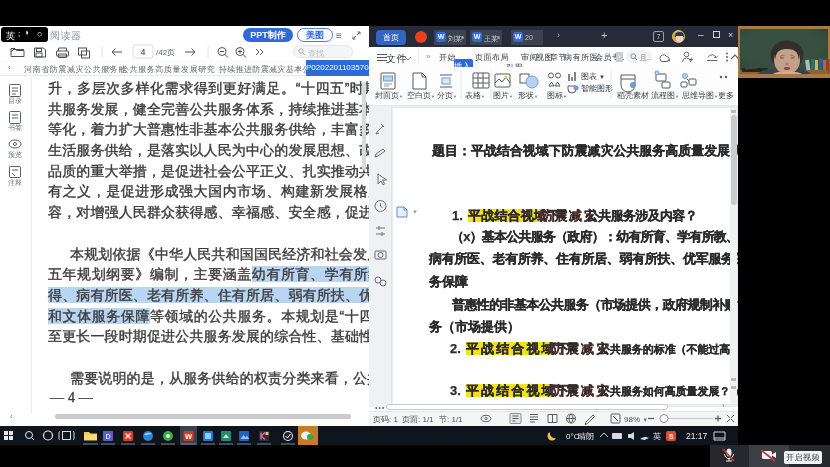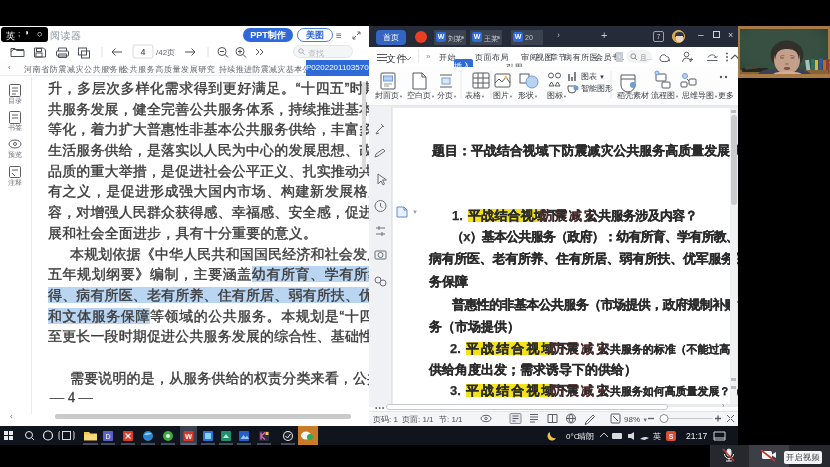--- a/index.html
+++ b/index.html
@@ -101,21 +101,20 @@
   <div class="abs cjk" style="left:8px;top:152px;font-size:7px;color:#6e7278">注释</div>
   <div class="abs" style="left:31px;top:51px;width:1px;height:337px;background:#ececef"></div>
 
   <div class="pdfline" id="L1" style="top:55px;letter-spacing:0.57px">升，多层次多样化需求得到更好满足。“十四五”时期，推动公</div>
   <div class="pdfline" id="L2" style="top:76px;letter-spacing:0.14px">共服务发展，健全完善公共服务体系，持续推进基本公共服务均</div>
   <div class="pdfline" id="L3" style="top:96px;letter-spacing:0.14px">等化，着力扩大普惠性非基本公共服务供给，丰富多层次多样化</div>
   <div class="pdfline" id="L4" style="top:117px;letter-spacing:0.14px">生活服务供给，是落实以人民为中心的发展思想、改善人民生活</div>
   <div class="pdfline" id="L5" style="top:138px;letter-spacing:0.14px">品质的重大举措，是促进社会公平正义、扎实推动共同富裕的应</div>
   <div class="pdfline" id="L6" style="top:158px;letter-spacing:0.56px">有之义，是促进形成强大国内市场、构建新发展格局的重要内</div>
   <div class="pdfline" id="L7" style="top:179px;letter-spacing:0.14px">容，对增强人民群众获得感、幸福感、安全感，促进人的全面发</div>
-  <div class="pdfline" id="L8" style="top:200px;letter-spacing:0.16px">展和社会全面进步，具有十分重要的意义。</div>
   <div class="pdfline" id="L9" style="top:221px;left:70px;letter-spacing:0.15px">本规划依据《中华人民共和国国民经济和社会发展第十四个</div>
   <div class="pdfline" id="L10" style="top:241px;letter-spacing:0.56px">五年规划纲要》编制，主要涵盖<span class="sel">幼有所育、学有所教、劳有所</span></div>
   <div class="pdfline" id="L11" style="top:262px;letter-spacing:0.14px"><span class="sel">得、病有所医、老有所养、住有所居、弱有所扶、优军服务保障</span></div>
   <div class="pdfline" id="L12" style="top:283px;letter-spacing:0.57px"><span class="sel">和文体服务保障</span>等领域的公共服务。本规划是“十四五”时期乃</div>
   <div class="pdfline" id="L13" style="top:303px;letter-spacing:0.14px">至更长一段时期促进公共服务发展的综合性、基础性、指导性文</div>
   <div class="pdfline" id="L15" style="top:345px;left:70px;letter-spacing:0.15px">需要说明的是，从服务供给的权责分类来看，公共服务包括</div>
   <div class="pdfline" id="L16" style="top:364px;left:50px;letter-spacing:0.2px"><span style="font-family:'Liberation Serif',serif">— 4 —</span></div>
 
   <div class="abs" style="left:55px;top:388px;width:296px;height:5px;background:#c8cacc;border-radius:2px"></div>
   <div class="abs" style="left:10px;top:386px;font-size:8px;color:#6a6f75">‹</div>
@@ -283,21 +282,20 @@
   <div class="abs" style="left:43px;top:183px;color:#9aa0a8;font-size:6px">▼</div>
 
   <div class="wline" id="W1" style="left:63px;top:118px;letter-spacing:-0.04px">题目：平战结合视域下防震减灾公共服务高质量发展研究</div>
   <div class="wline" id="W4" style="left:83px;top:183px;letter-spacing:0"><span style="display:inline-block;width:16px">1.</span><span class="yel" style="display:inline-block;width:72px;letter-spacing:0.2px">平战结合视域下</span><span class="red" style="display:inline-block;width:46px;letter-spacing:1.5px">防震减灾</span><span style="letter-spacing:-0.67px">公共服务涉及内容？</span></div>
   <div class="wline" id="W5" style="left:82px;top:204px;letter-spacing:-0.79px">（x）基本公共服务（政府）：幼有所育、学有所教、劳有所得、</div>
   <div class="wline" id="W6" style="left:60px;top:226px;letter-spacing:-0.3px">病有所医、老有所养、住有所居、弱有所扶、优军服务保障和文体服</div>
   <div class="wline" id="W7" style="left:60px;top:249px;letter-spacing:0.0px">务保障</div>
   <div class="wline" id="W8" style="left:83px;top:272px;letter-spacing:-0.61px">普惠性的非基本公共服务（市场提供，政府规制补贴）、生活服</div>
   <div class="wline" id="W9" style="left:60px;top:294px;letter-spacing:0.0px">务（市场提供）</div>
   <div class="wline" id="W10" style="left:81px;top:316px;letter-spacing:0"><span style="display:inline-block;width:16px">2.</span><span class="yel" style="display:inline-block;width:85px;letter-spacing:2.1px">平战结合视域下</span><span class="red" style="display:inline-block;width:48px;letter-spacing:2px">防震减灾</span><span style="font-size:11px;letter-spacing:-0.06px">公共服务的标准（不能过高；主要从</span></div>
-  <div class="wline" id="W11" style="left:60px;top:337px;letter-spacing:0.0px">供给角度出发；需求诱导下的供给）</div>
   <div class="wline" id="W12" style="left:81px;top:358px;letter-spacing:0"><span style="display:inline-block;width:16px">3.</span><span class="yel" style="display:inline-block;width:85px;letter-spacing:2.1px">平战结合视域下</span><span class="red" style="display:inline-block;width:48px;letter-spacing:2px">防震减灾</span><span style="font-size:11px;letter-spacing:-0.06px">公共服务如何高质量发展？（讨论发</span></div>
 
   <div class="abs" style="left:361px;top:82px;width:7px;height:296px;background:#f0f1f2"></div>
   <div class="abs" style="left:362px;top:84px;width:5px;height:3px;background:#b9bcbf"></div>
   <div class="abs" style="left:361.5px;top:89px;width:6px;height:90px;background:#c9cbce;border-radius:3px"></div>
   <div class="abs" style="left:362px;top:352px;width:5px;height:3px;background:#b9bcbf"></div>
   <div class="abs" style="left:362px;top:360px;width:5px;height:3px;background:#b9bcbf"></div>
 
   <div class="abs" style="left:17px;top:378px;width:282px;height:6px;background:#fff;border:1px solid #c6c8ca;border-radius:3px"></div>
   <div class="abs" style="left:353px;top:376px;color:#7a7f86;font-size:7px">›</div>

